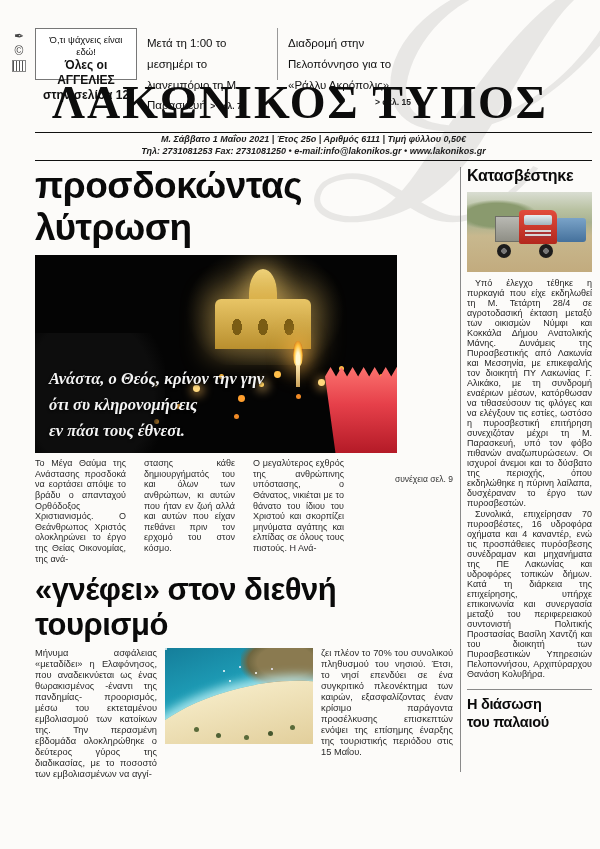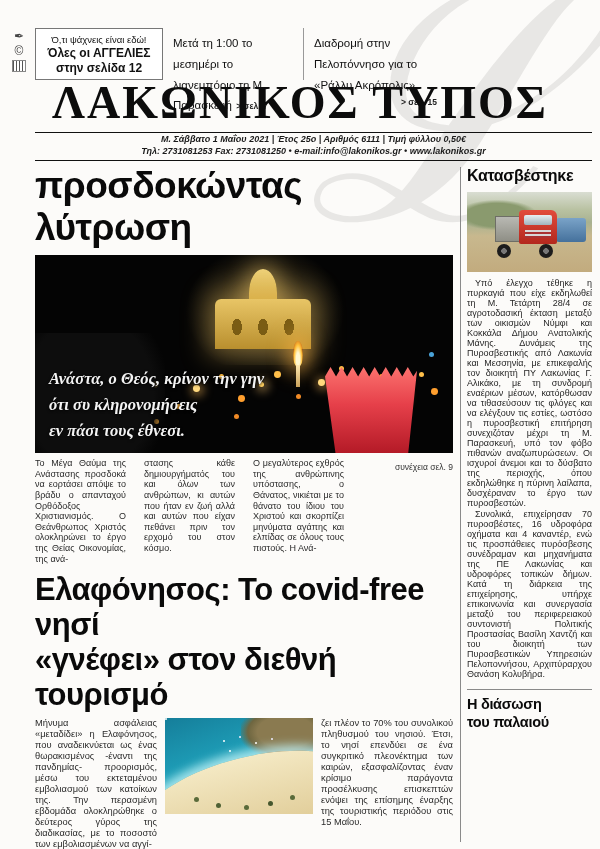--- a/index.html
+++ b/index.html
@@ -6,21 +6,21 @@
   html,body { background:#e9e9e9; }
   body { font-family:"Liberation Sans", sans-serif; }
   .page { position:relative; width:600px; height:849px; margin:0 auto; background:#fcfbf9; overflow:hidden; color:#111; }
   .watermark { position:absolute; top:-60px; right:20px; font-family:"DejaVu Serif", serif; font-style:italic; font-size:330px; color:rgba(60,60,60,0.10); z-index:0; pointer-events:none; line-height:1; }
 
   
   .topbar { position:relative; z-index:1; padding:28px 8px 0 35px; display:flex; align-items:stretch; height:80px; }
   .rail { position:absolute; left:7px; top:30px; width:24px; display:flex; flex-direction:column; align-items:center; gap:3px; }
   .rail .glyph { font-size:12px; color:#444; line-height:1; }
   .barcode { width:14px; height:12px; background:repeating-linear-gradient(90deg,#555 0 1px,#fff 1px 3px); border:1px solid #888; }
-  .classifieds { border:1px solid #777; background:#fff; width:128px; padding:5px 4px; text-align:center; line-height:1.25; }
+  .classifieds { border:1px solid #777; background:#fff; width:102px; padding:5px 4px; text-align:center; line-height:1.25; }
   .classifieds .l1 { font-size:9.5px; }
   .classifieds .l2, .classifieds .l3 { font-size:12px; font-weight:bold; }
   .teaser { padding:4px 8px 0 10px; line-height:1.3; }
   .teaser .txt { font-size:11.5px; font-weight:normal; }
   .teaser .pg { font-size:8.5px; font-weight:bold; color:#222; }
   .t2 { width:140px; }
   .t3, .t4 { border-left:1px solid #999; width:142px; }
   .t3 .pg, .t4 .pg { display:block; text-align:right; margin-top:3px; }
 
   
@@ -32,21 +32,21 @@
 
   
   .content { position:relative; z-index:1; display:flex; padding:4px 8px 0 35px; }
   .main-col { width:418px; }
   .v-divider { width:1px; background:#8a8a8a; margin:2px 6px 8px 7px; }
   .side-col { flex:1; min-width:0; }
 
   
   .h1 { font-size:37px; font-weight:bold; letter-spacing:-0.5px; line-height:1.12; color:#0a0a0a; }
 
-  .photo-night { position:relative; width:418px; height:198px; margin-top:7px; background:#040404; overflow:hidden; }
+  .photo-night { position:relative; width:362px; height:198px; margin-top:7px; background:#040404; overflow:hidden; }
   .glow-church { position:absolute; left:150px; top:-10px; width:160px; height:120px; background:radial-gradient(ellipse at 50% 55%, rgba(255,216,120,.35), rgba(255,216,120,0) 70%); }
   .church { position:absolute; left:168px; top:14px; width:120px; height:80px; filter:blur(.4px); }
   .church .dome { position:absolute; left:46px; top:0; width:28px; height:34px; background:linear-gradient(#efd27a,#caa23c); border-radius:50% 50% 8% 8% / 70% 70% 8% 8%; box-shadow:0 0 22px 6px rgba(255,210,110,.45); }
   .church .facade { position:absolute; left:12px; top:30px; width:96px; height:50px; background:linear-gradient(#e8c566,#b98f2e); border-radius:6px 6px 0 0; box-shadow:0 0 26px 8px rgba(255,205,100,.35); }
   .church .arches { position:absolute; left:24px; top:44px; width:72px; height:30px; background:
       radial-gradient(8px 14px at 10px 14px, #7a5c14 60%, transparent 61%),
       radial-gradient(8px 14px at 36px 14px, #7a5c14 60%, transparent 61%),
       radial-gradient(8px 14px at 62px 14px, #7a5c14 60%, transparent 61%); }
   .dots1 { position:absolute; left:0; top:0; width:3px; height:3px; border-radius:50%;
       box-shadow:30px 120px 0 2px #ffc04a, 52px 138px 0 1px #ff9f2e, 75px 125px 0 2px #ffd97e, 98px 142px 0 1px #f08a26,
@@ -62,21 +62,21 @@
   .big-flame { position:absolute; left:258px; top:86px; width:10px; height:26px; background:radial-gradient(ellipse at 50% 70%, #fff7d0 0 25%, #ffc13a 55%, rgba(240,120,20,.6) 75%, transparent 100%); border-radius:50% 50% 45% 45%; box-shadow:0 0 18px 7px rgba(255,180,70,.55); }
   .candle-stick { position:absolute; left:261px; top:110px; width:4px; height:22px; background:linear-gradient(#ffe9b0,#caa25a); }
   .shield { position:absolute; left:290px; bottom:-4px; width:92px; height:96px; background:linear-gradient(180deg,#ff7a74 0%, #e6404a 45%, #b01724 100%);
       clip-path:polygon(0 16%, 6% 6%, 12% 16%, 18% 6%, 24% 16%, 30% 6%, 36% 16%, 42% 6%, 48% 16%, 54% 6%, 60% 16%, 66% 6%, 72% 16%, 78% 6%, 84% 16%, 90% 6%, 96% 16%, 100% 10%, 90% 100%, 12% 100%); }
   .silhouette { position:absolute; left:-20px; bottom:-30px; width:150px; height:150px; background:radial-gradient(ellipse at 50% 40%, #0d0d0d 60%, rgba(10,10,10,0) 75%); }
   .photo-caption { position:absolute; left:14px; bottom:10px; font-family:"Liberation Serif", serif; font-style:italic; font-weight:bold; color:#f3f3f3; font-size:16.5px; line-height:1.55; text-shadow:0 1px 3px #000; }
 
   .subhead { font-size:16.5px; color:#1c1c1c; margin-top:6px; letter-spacing:-0.2px; }
   .lead-cols { display:flex; gap:18px; margin-top:5px; }
   .lead-cols .col { flex:1; font-size:9px; line-height:10.6px; text-align:justify; color:#2a2a2a; }
-  .cont { display:block; text-align:right; font-size:8.5px; color:#333; margin-top:4px; }
+  .cont { display:block; text-align:right; font-size:8.5px; color:#333; margin-top:16px; }
 
   
   .h2 { font-size:31px; font-weight:bold; letter-spacing:-0.5px; line-height:1.13; color:#0a0a0a; margin-top:8px; }
   .deck { font-size:14.5px; color:#1d1d1d; margin-top:5px; letter-spacing:-0.2px; }
   .story2 { display:flex; gap:8px; margin-top:6px; }
   .story2 .s2col { font-size:9.3px; line-height:11px; text-align:justify; color:#2a2a2a; }
   .s2left { width:122px; }
   .s2right { width:132px; }
   .photo-beach { position:relative; width:148px; height:96px; background:linear-gradient(160deg,#157e9a 0%, #1d9ab4 35%, #2fb6c8 60%, #63cfd8 80%, #8fdde2 100%); overflow:hidden; flex:none; }
   .spit { position:absolute; left:-30px; bottom:-38px; width:230px; height:95px; background:linear-gradient(180deg,#f2e6c0,#dfc globalThis89 60%, #d9c489); background:linear-gradient(180deg,#f4e9c4,#dcc68e); border-radius:50%; transform:rotate(-14deg); box-shadow:0 -6px 10px rgba(190,240,245,.8); }
@@ -169,21 +169,20 @@
       <div class="lead-cols">
         <div class="col indent">Το Μέγα Θαύμα της Ανάστασης προσδοκά να εορτάσει απόψε το βράδυ ο απανταχού Ορθόδοξος Χριστιανισμός. Ο Θεάνθρωπος Χριστός ολοκληρώνει το έργο της Θείας Οικονομίας, της ανά-</div>
         <div class="col">στασης κάθε δημιουργήματός του και όλων των ανθρώπων, κι αυτών που ήταν εν ζωή αλλά και αυτών που είχαν πεθάνει πριν τον ερχομό του στον κόσμο.</div>
         <div class="col indent">Ο μεγαλύτερος εχθρός της ανθρώπινης υπόστασης, ο Θάνατος, νικιέται με το θάνατο του ίδιου του Χριστού και σκορπίζει μηνύματα αγάπης και ελπίδας σε όλους τους πιστούς. Η Ανά-</div>
         <div class="col">
           <span class="cont">συνέχεια σελ. 9</span>
         </div>
       </div>
 
       <h2 class="h2">
-        <div>Ελαφόνησος: Το covid-free νησί</div>
         <div>«γνέφει» στον διεθνή τουρισμό</div>
       </h2>
 
       <div class="story2">
         <div class="s2col s2left">Μήνυμα ασφάλειας «μεταδίδει» η Ελαφόνησος, που αναδεικνύεται ως ένας θωρακισμένος -έναντι της πανδημίας- προορισμός, μέσω του εκτεταμένου εμβολιασμού των κατοίκων της. Την περασμένη εβδομάδα ολοκληρώθηκε ο δεύτερος γύρος της διαδικασίας, με το ποσοστό των εμβολιασμένων να αγγί-</div>
         <div class="photo-beach">
           <div class="lagoon"></div>
           <div class="spit"></div>
           <div class="scrub"></div>
           <div class="boats"></div>

